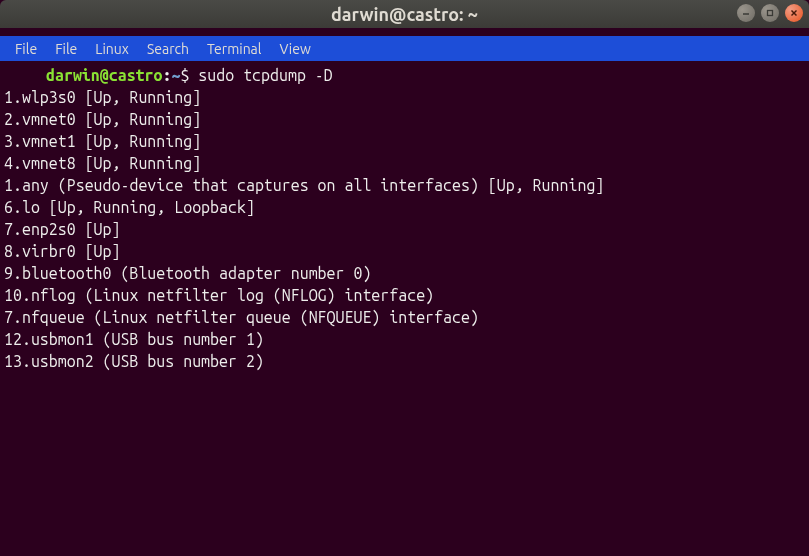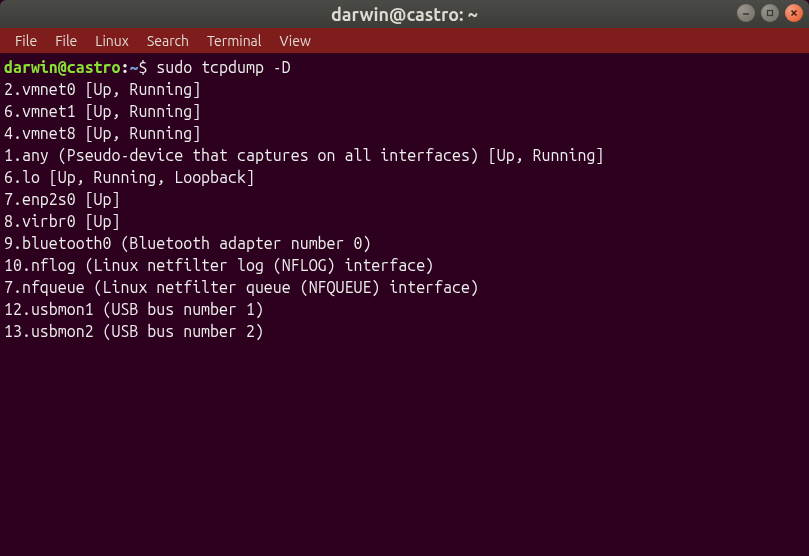--- a/index.html
+++ b/index.html
@@ -41,25 +41,26 @@
       justify-content: center;
       font-size: 11px;
       color: #3a3a36;
       cursor: pointer;
     }
     .win-min { background: radial-gradient(circle at 30% 30%, #9a958c, #6e6b64); }
     .win-max { background: radial-gradient(circle at 30% 30%, #9a958c, #6e6b64); }
     .win-close { background: radial-gradient(circle at 30% 30%, #f29c84, #e95420); }
     .menubar {
       height: 25px;
-      background: #7f1d1d;
+      background: #1d4ed8;
       display: flex;
       align-items: center;
       padding: 0 6px;
       gap: 0;
+      margin-top: 8px;
     }
     .menu-item {
       color: #e0dcd4;
       font-size: 14px;
       padding: 3px 9px;
       cursor: pointer;
     }
     .terminal-area {
       background: #2c001e;
       height: calc(556px - 28px - 25px);
@@ -77,21 +78,21 @@
     .cmd { color: #eeeeec; }
     .out-line { color: #eeeeec; white-space: pre; }
     .cursor {
       display: inline-block;
       width: 9px;
       height: 18px;
       background: #eeeeec;
       vertical-align: text-bottom;
       margin-bottom: 2px;
     }
-    .line { white-space: pre; }
+    .line { white-space: pre; margin-left: 42px; }
   </style>
 </head>
 <body>
 
 <div class="titlebar">
   <span class="titlebar-title">darwin@castro: ~</span>
   <div class="window-controls">
     <div class="win-btn win-min">
       <svg width="8" height="8" viewBox="0 0 8 8">
           <line x1="1" y1="5" x2="7" y2="5" stroke="#3a3a36" stroke-width="1.5"></line>
@@ -115,22 +116,23 @@
   <span class="menu-item">File</span>
   <span class="menu-item">File</span>
   <span class="menu-item">Linux</span>
   <span class="menu-item">Search</span>
   <span class="menu-item">Terminal</span>
   <span class="menu-item">View</span>
 </div>
 
 <div class="terminal-area">
   <div class="line"><span class="prompt-user">darwin@castro</span><span class="prompt-colon">:</span><span class="prompt-path">~</span><span class="prompt-dollar">$</span><span class="cmd"> </span><span class="cmd">sudo tcpdump -D</span></div>
+  <div class="out-line">1.wlp3s0 [Up, Running]</div>
   <div class="out-line">2.vmnet0 [Up, Running]</div>
-  <div class="out-line">6.vmnet1 [Up, Running]</div>
+  <div class="out-line">3.vmnet1 [Up, Running]</div>
   <div class="out-line">4.vmnet8 [Up, Running]</div>
   <div class="out-line">1.any (Pseudo-device that captures on all interfaces) [Up, Running]</div>
   <div class="out-line">6.lo [Up, Running, Loopback]</div>
   <div class="out-line">7.enp2s0 [Up]</div>
   <div class="out-line">8.virbr0 [Up]</div>
   <div class="out-line">9.bluetooth0 (Bluetooth adapter number 0)</div>
   <div class="out-line">10.nflog (Linux netfilter log (NFLOG) interface)</div>
   <div class="out-line">7.nfqueue (Linux netfilter queue (NFQUEUE) interface)</div>
   <div class="out-line">12.usbmon1 (USB bus number 1)</div>
   <div class="out-line">13.usbmon2 (USB bus number 2)</div>

